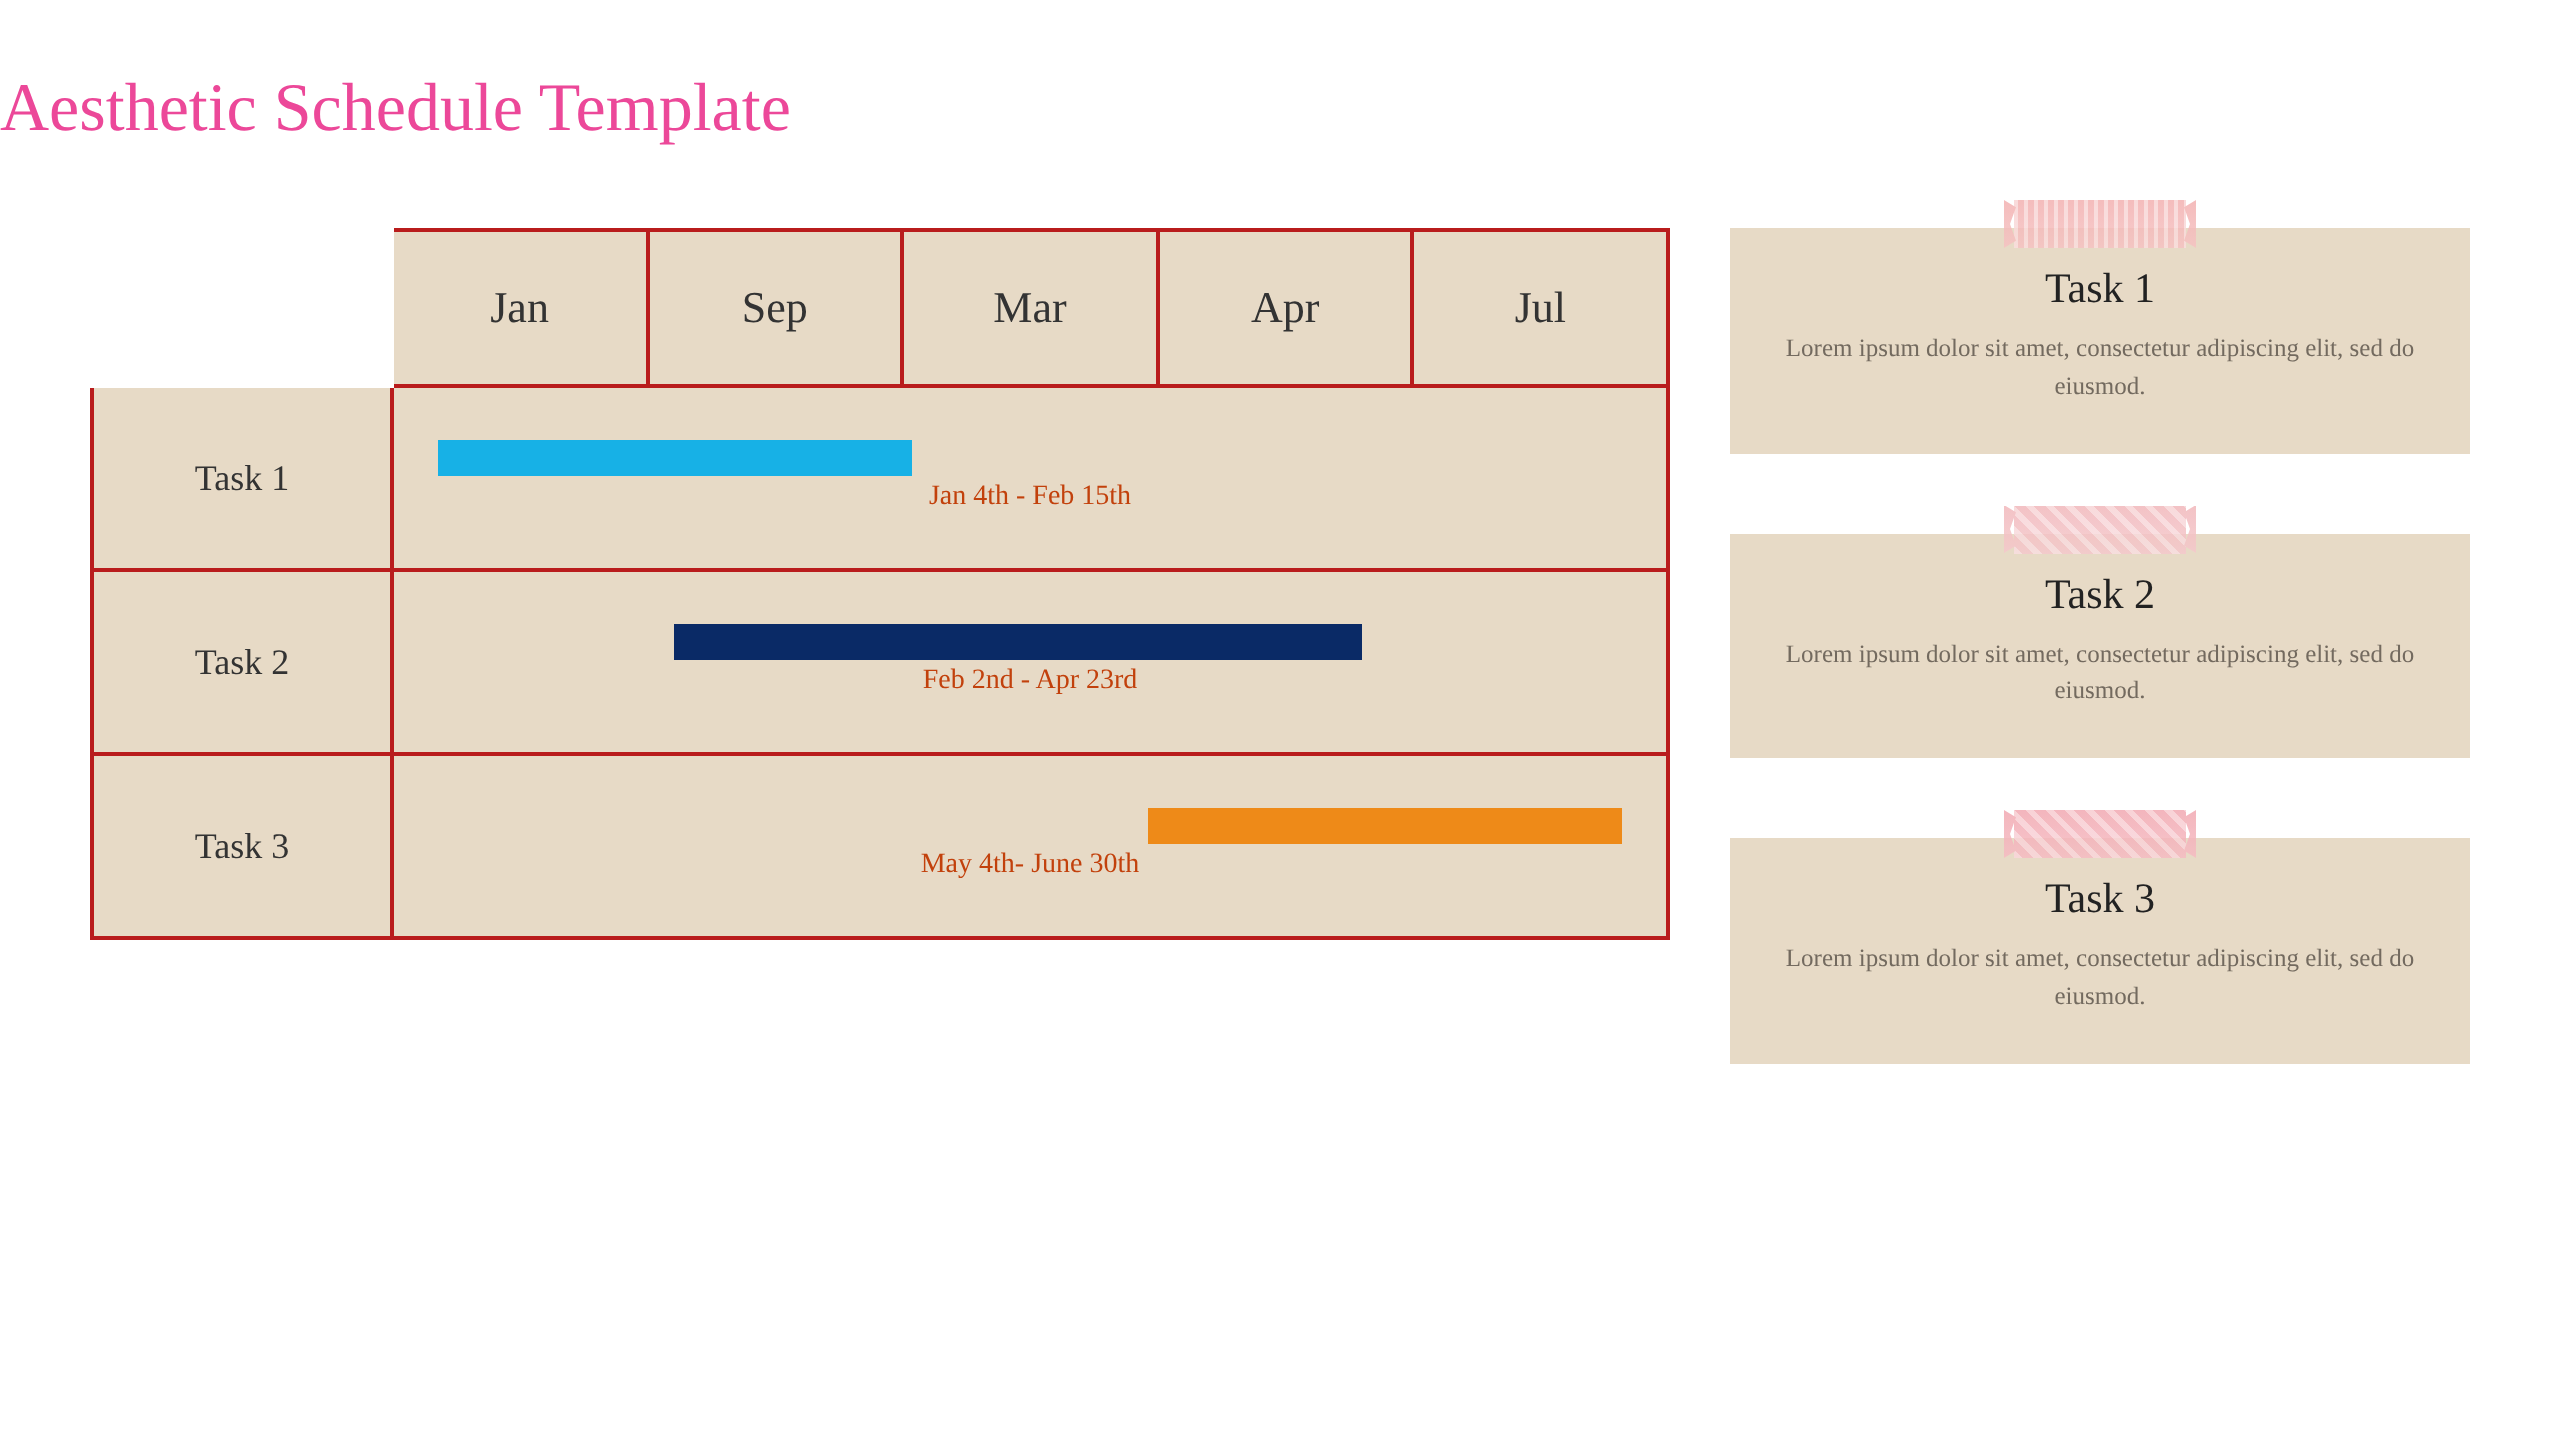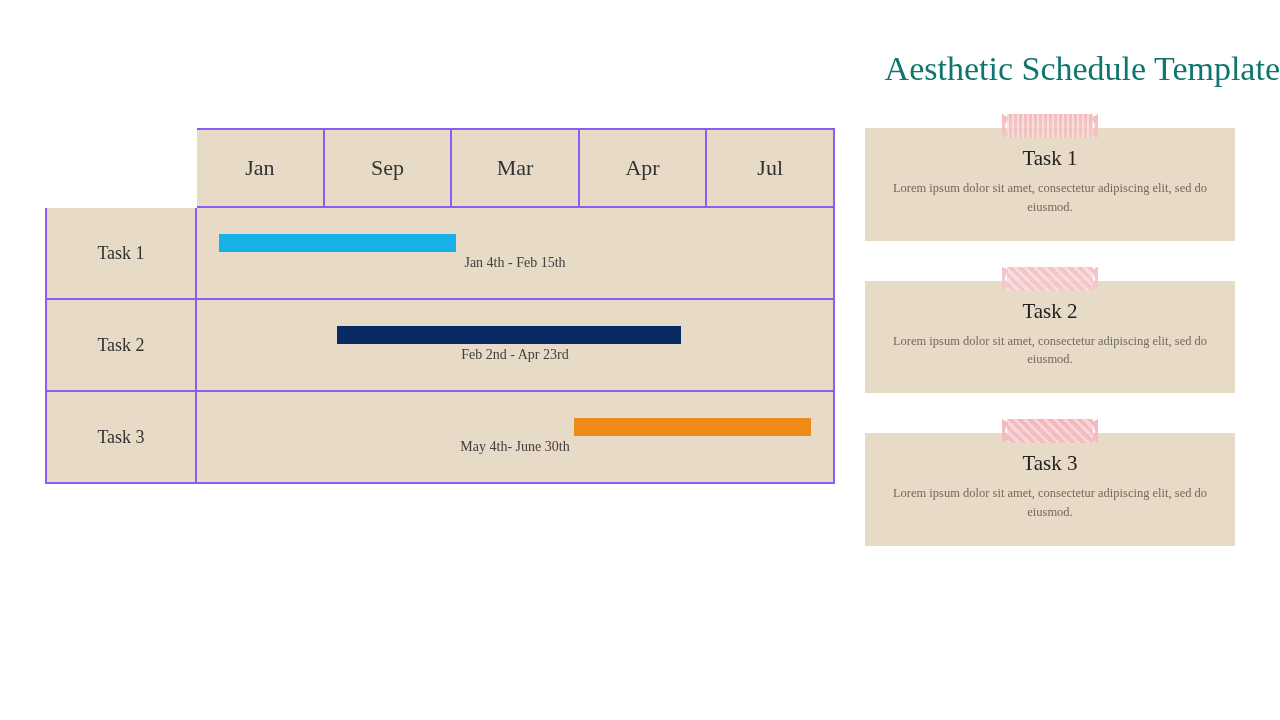--- a/index.html
+++ b/index.html
@@ -5,25 +5,25 @@
   * { box-sizing: border-box; margin: 0; padding: 0; }
   body {
     width: 1280px;
     height: 720px;
     background: #ffffff;
     font-family: Georgia, "Times New Roman", serif;
     color: #333;
     overflow: hidden;
   }
   .page-title {
-    text-align: right;
+    text-align: left;
     font-size: 34px;
     font-weight: 400;
-    margin-top: 50px;
-    color: #0f766e;
+    margin-top: 36px;
+    color: #ec4899;
   }
   .layout {
     display: flex;
     gap: 30px;
     padding: 40px 45px 0 45px;
   }
   .schedule {
     flex: 0 0 790px;
   }
   .cards {
@@ -32,21 +32,21 @@
     flex-direction: column;
     gap: 40px;
   }
   
   .schedule table {
     width: 100%;
     border-collapse: collapse;
     table-layout: fixed;
   }
   .schedule th, .schedule td {
-    border: 2px solid #8b5cf6;
+    border: 2px solid #b91c1c;
     background: #e7dac6;
     text-align: center;
     vertical-align: middle;
   }
   .schedule th.blank {
     background: #ffffff;
     border: 2px solid #ffffff;
   }
   .schedule thead th {
     height: 78px;
@@ -78,21 +78,21 @@
     flex-direction: column;
     align-items: center;
     justify-content: center;
   }
   .bar {
     position: relative;
     height: 18px;
   }
   .bar-label {
     font-size: 14px;
-    color: #404040;
+    color: #c2410c;
     text-align: left;
   }
   
   .card {
     position: relative;
     background: #e7dac6;
     padding: 18px 24px 24px 24px;
     text-align: center;
   }
   .card h3 {

